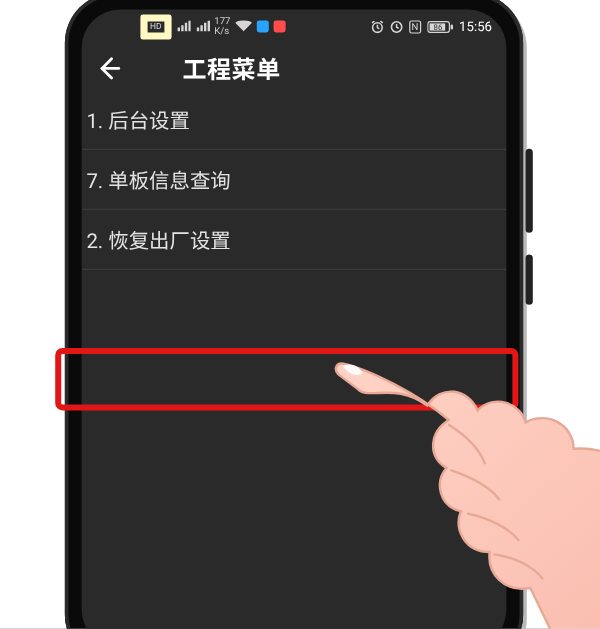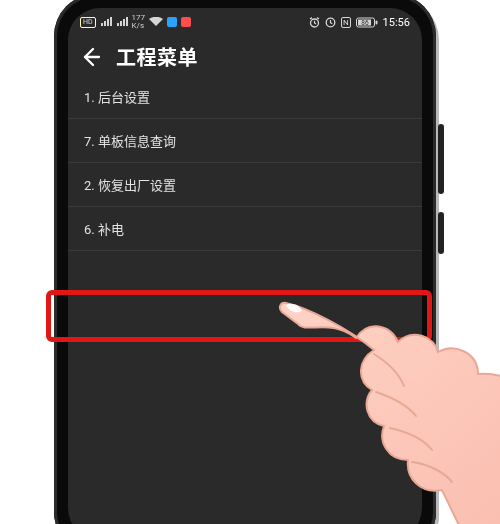--- a/index.html
+++ b/index.html
@@ -65,26 +65,27 @@
     align-items: center;
     gap: 14px;
     padding: 10px 12px 8px 10px;
   }
   .back { width: 24px; height: 24px; display: flex; align-items: center; justify-content: center; }
   .title {
     font-size: 20px;
     font-weight: 700;
     color: #fff;
     letter-spacing: 0.5px;
+    margin-left: 36px;
   }
 
   .list { }
   .item {
-    padding: 12px 16px;
-    font-size: 13px;
+    padding: 12px 4px;
+    font-size: 17px;
     color: #e3e3e3;
     border-bottom: 1px solid rgba(255,255,255,0.08);
   }
   .item:first-child { padding-top: 8px; }
 
   
   .highlight {
     position: absolute;
     left: 46px;
     top: 290px;
@@ -117,21 +118,21 @@
 <body>
 
 <div class="phone">
   <span class="side-btn a"></span>
   <span class="side-btn b"></span>
 
   <div class="screen">
 
     <div class="statusbar">
       <div class="left">
-        <span class="ic" style="border:1px solid #fef9c3;border-radius:2px;padding:0 2px;font-size:7px;line-height:9px;">HD</span>
+        <span class="ic" style="border:6px solid #fef9c3;border-radius:2px;padding:0 2px;font-size:7px;line-height:9px;margin-left:37px;">HD</span>
         <span class="ic">
           <svg width="12" height="10" viewBox="0 0 12 10">
               <path d="M1 9h2V6H1zM4 9h2V4H4zM7 9h2V2H7zM10 9h2V0h-2z" fill="#d6d6d6"></path>
             </svg>
         </span>
         <span class="ic">
           <svg width="12" height="10" viewBox="0 0 12 10">
               <path d="M1 9h2V6H1zM4 9h2V4H4zM7 9h2V2H7zM10 9h2V0h-2z" fill="#d6d6d6"></path>
             </svg>
         </span>
@@ -181,21 +182,20 @@
             <path d="M6 11H20" stroke="#fff" stroke-width="2.3" stroke-linecap="round"></path>
           </svg>
       </span>
       <span class="title">工程菜单</span>
     </div>
 
     <div class="list">
       <div class="item"><span>1. 后台设置</span></div>
       <div class="item"><span>7. 单板信息查询</span></div>
       <div class="item"><span>2. 恢复出厂设置</span></div>
-      <div class="item"><span>6. 补电</span></div>
     </div>
 
   </div>
 </div>
 
 <div class="highlight"></div>
 
 <svg class="hand" viewBox="0 0 260 250">
   <defs>
     <linearGradient id="sk" x1="0" y1="0" x2="1" y2="1">

